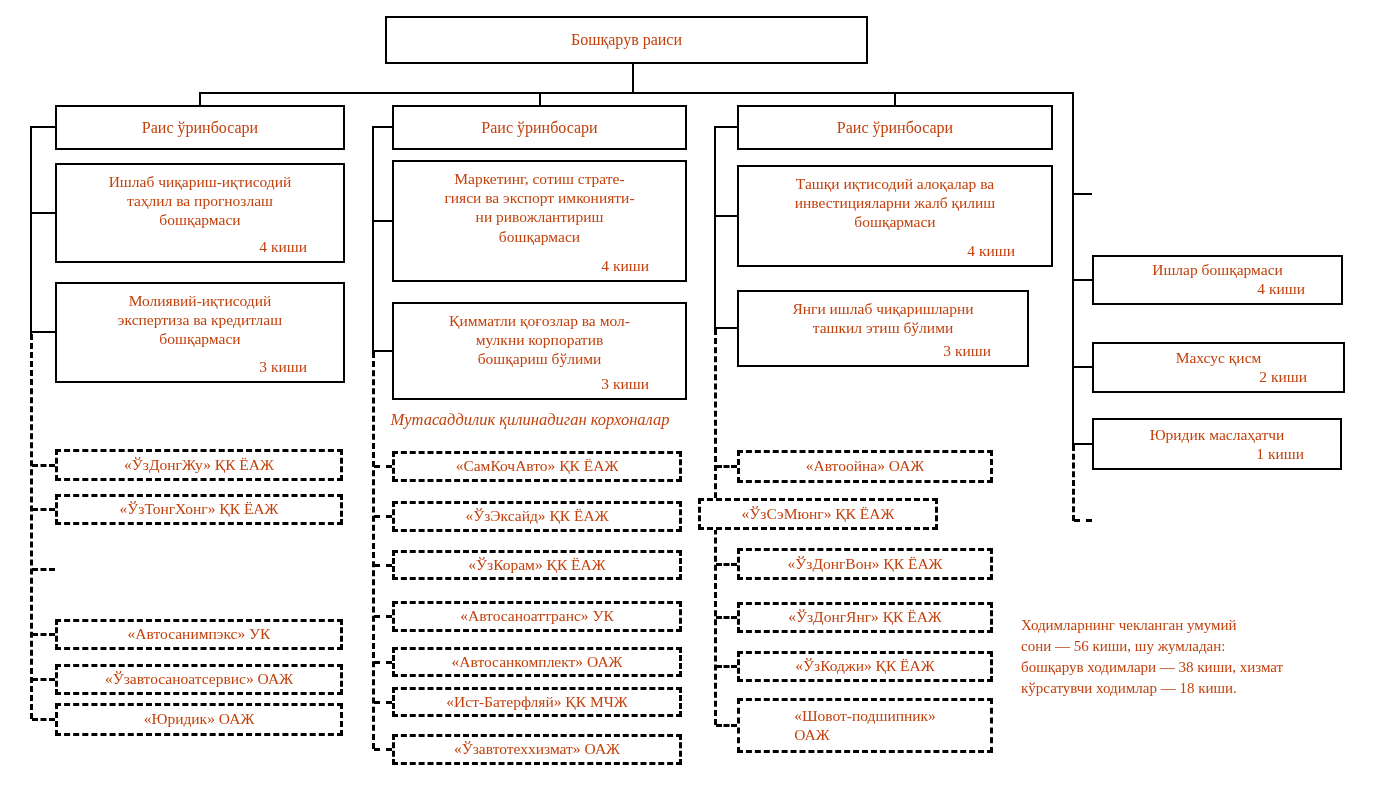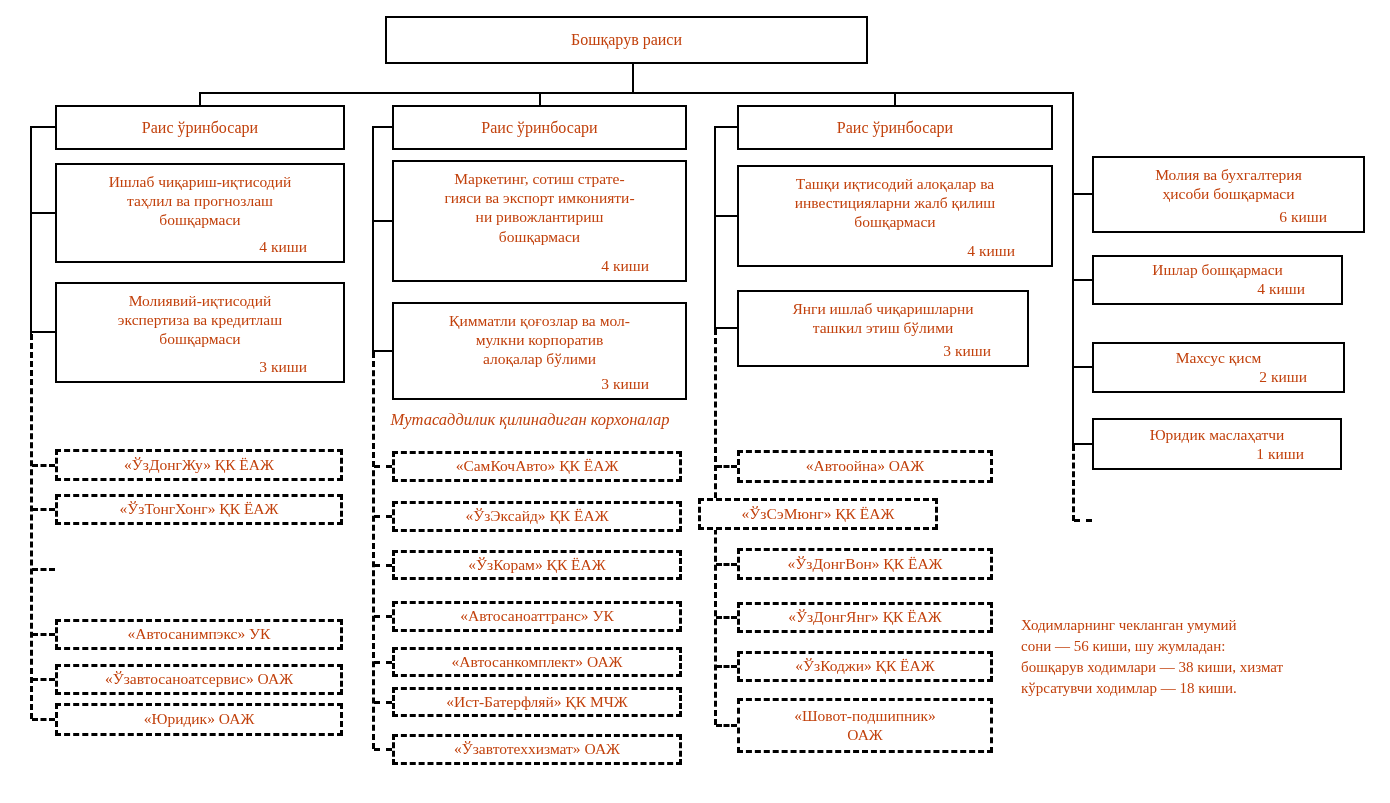--- a/index.html
+++ b/index.html
@@ -20,21 +20,21 @@
     text-align:center;font-size:15.5px;line-height:1.24;
   }
   .box .title{white-space:pre-line;display:block;width:100%;}
   .box .count{display:block;width:100%;text-align:right;padding-right:32px;box-sizing:border-box;}
   .unit{justify-content:flex-end;padding:7px 4px 5px;}
   .unit .count{margin-top:auto;}
   .deputy,.rootbox{font-size:16px;}
   
   .ebox{
     position:absolute;border:3px dashed #000;background:#fff;box-sizing:border-box;
-    display:flex;align-items:center;justify-content:center;text-align:center;
+    display:flex;align-items:center;justify-content:center;
     font-size:15.5px;line-height:1.18;white-space:pre-line;
   }
   .section-label{
     position:absolute;font-style:italic;font-size:16.5px;text-align:center;
   }
   .note{
     position:absolute;font-size:15px;line-height:1.4;white-space:pre-line;text-align:left;
   }
 </style>
 </head>
@@ -124,21 +124,21 @@
   <div class="box unit" style="left:392px;top:160px;width:295px;height:122px">
     <span class="title">Маркетинг, сотиш страте-
 гияси ва экспорт имконияти-
 ни ривожлантириш
 бошқармаси</span>
     <span class="count">4 киши</span>
   </div>
   <div class="box unit" style="left:392px;top:302px;width:295px;height:98px">
     <span class="title">Қимматли қоғозлар ва мол-
 мулкни корпоратив
-алоқалар бўлими</span>
+бошқариш бўлими</span>
     <span class="count">3 киши</span>
   </div>
   <div class="ebox" style="left:392px;top:451px;width:290px;height:31px">«СамКочАвто» ҚК ЁАЖ</div>
   <div class="ebox" style="left:392px;top:501px;width:290px;height:31px">«ЎзЭксайд» ҚК ЁАЖ</div>
   <div class="ebox" style="left:392px;top:550px;width:290px;height:30px">«ЎзКорам» ҚК ЁАЖ</div>
   <div class="ebox" style="left:392px;top:601px;width:290px;height:31px">«Автосаноаттранс» УК</div>
   <div class="ebox" style="left:392px;top:647px;width:290px;height:30px">«Автосанкомплект» ОАЖ</div>
   <div class="ebox" style="left:392px;top:687px;width:290px;height:30px">«Ист-Батерфляй» ҚК МЧЖ</div>
   <div class="ebox" style="left:392px;top:734px;width:290px;height:31px">«Ўзавтотеххизмат» ОАЖ</div>
 
@@ -157,25 +157,20 @@
     <span class="count">3 киши</span>
   </div>
   <div class="ebox" style="left:737px;top:450px;width:256px;height:33px">«Автоойна» ОАЖ</div>
   <div class="ebox" style="left:698px;top:498px;width:240px;height:32px">«ЎзСэМюнг» ҚК ЁАЖ</div>
   <div class="ebox" style="left:737px;top:548px;width:256px;height:32px">«ЎзДонгВон» ҚК ЁАЖ</div>
   <div class="ebox" style="left:737px;top:602px;width:256px;height:31px">«ЎзДонгЯнг» ҚК ЁАЖ</div>
   <div class="ebox" style="left:737px;top:651px;width:256px;height:31px">«ЎзКоджи» ҚК ЁАЖ</div>
   <div class="ebox" style="left:737px;top:698px;width:256px;height:55px">«Шовот-подшипник»
 ОАЖ</div>
 
-  <div class="box unit" style="left:1092px;top:156px;width:273px;height:77px">
-    <span class="title">Молия ва бухгалтерия
-ҳисоби бошқармаси</span>
-    <span class="count">6 киши</span>
-  </div>
   <div class="box unit" style="left:1092px;top:255px;width:251px;height:50px">
     <span class="title">Ишлар бошқармаси</span>
     <span class="count">4 киши</span>
   </div>
   <div class="box unit" style="left:1092px;top:342px;width:253px;height:51px">
     <span class="title">Махсус қисм</span>
     <span class="count">2 киши</span>
   </div>
   <div class="box unit" style="left:1092px;top:418px;width:250px;height:52px">
     <span class="title">Юридик маслаҳатчи</span>

